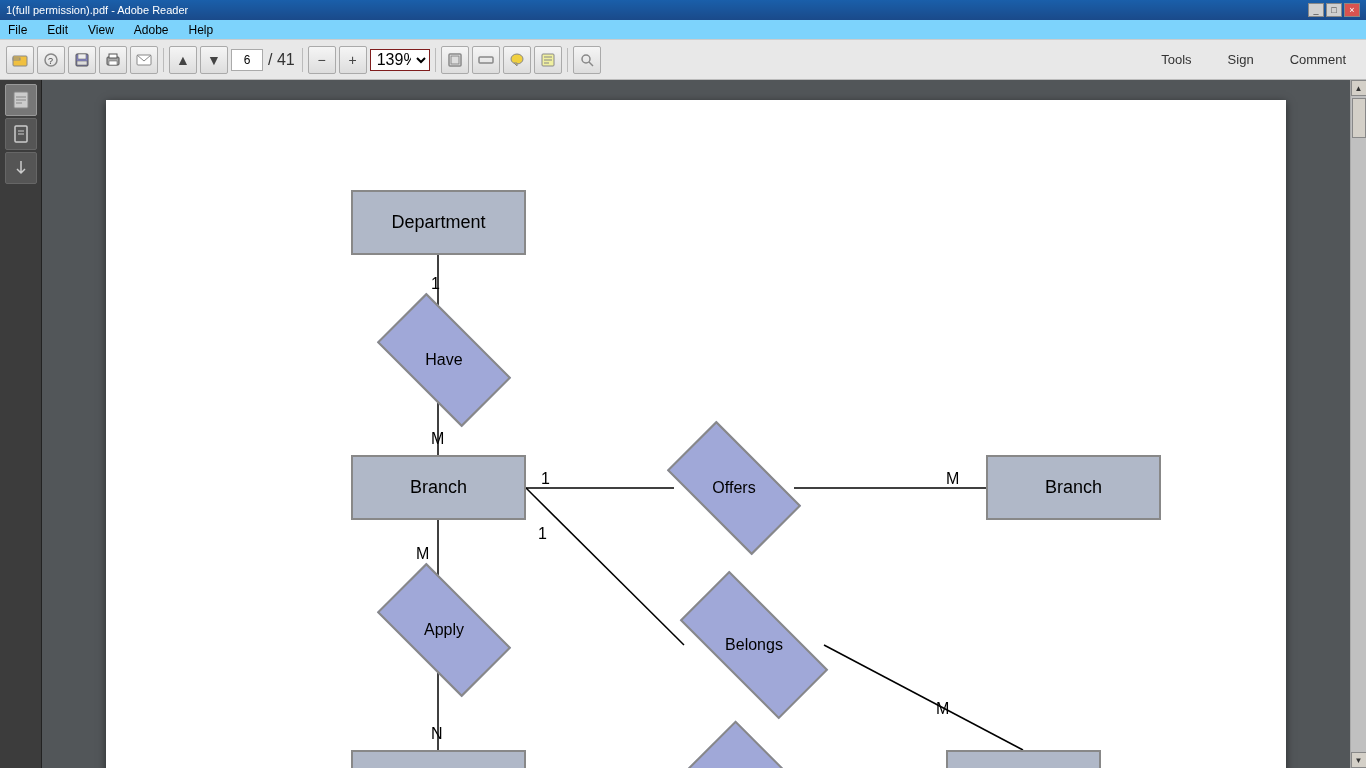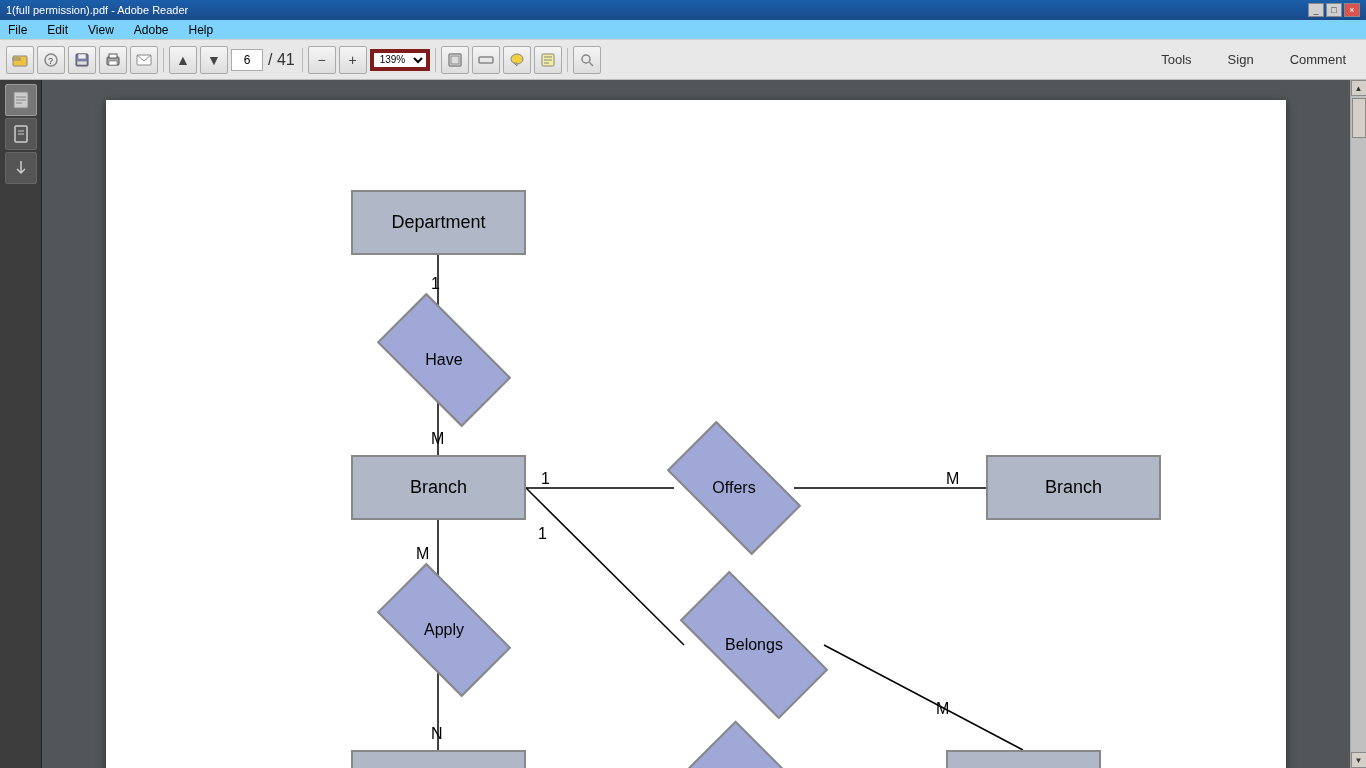--- a/index.html
+++ b/index.html
@@ -87,22 +87,22 @@
       font-size: 12px;
       background: white;
     }
     .tb-page-label {
       font-size: 16px;
       color: #333;
       margin: 0 2px;
     }
     .tb-zoom-select {
       height: 22px;
-      font-size: 10px;
-      border: 4px solid #7f1d1d;
+      font-size: 16px;
+      border: 1px solid #7f1d1d;
       background: white;
       padding: 0 2px;
       width: 60px;
     }
     .tb-right {
       margin-left: auto;
       display: flex;
       align-items: center;
       gap: 8px;
     }

